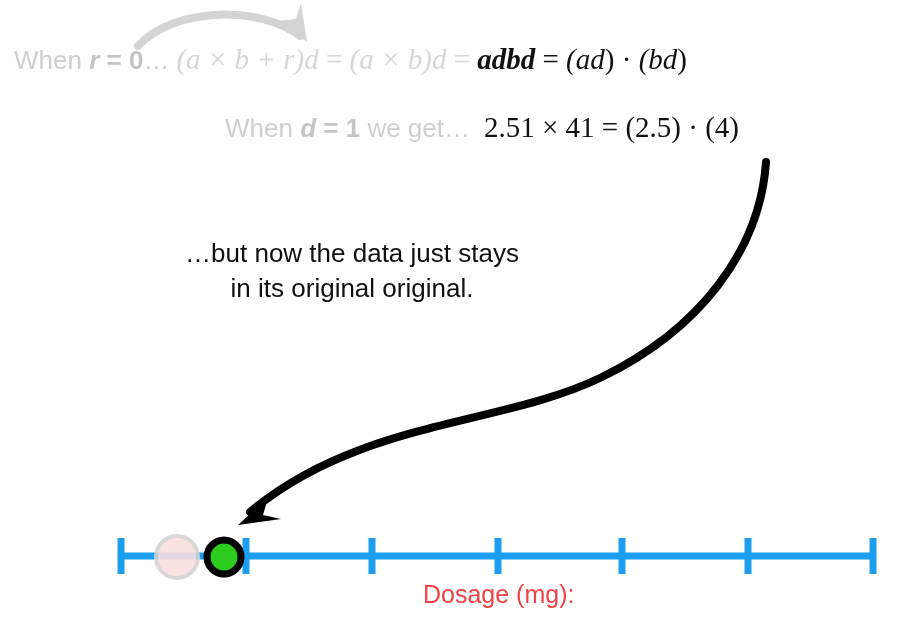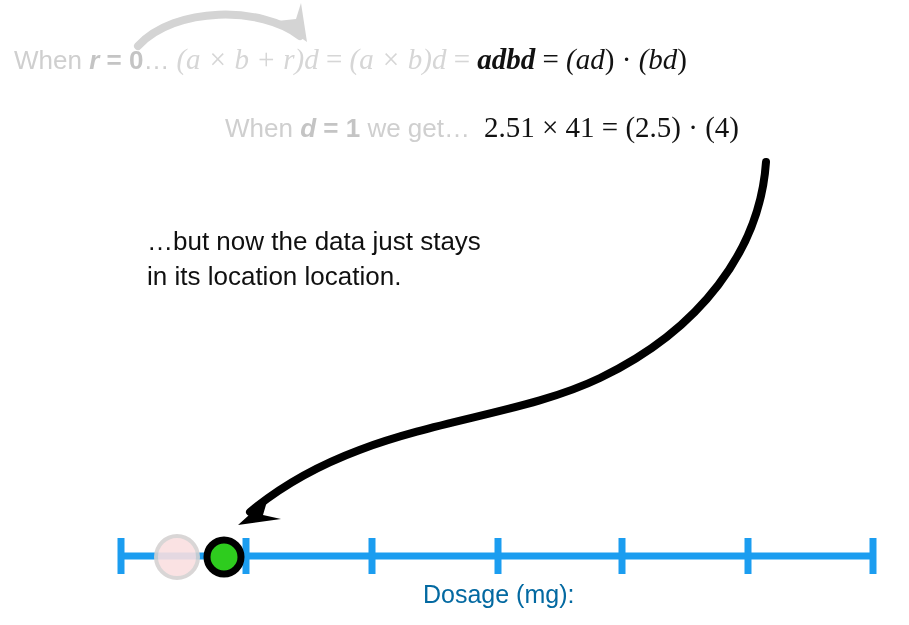--- a/index.html
+++ b/index.html
@@ -69,34 +69,35 @@
   .ital { font-style: italic; }
   .bold-ital { font-style: italic; font-weight: bold; }
   .upr { font-style: normal; }
   .sp { display: inline-block; width: 7px; }
   .sp-wide { display: inline-block; width: 14px; }
 
   
   #callout {
     position: absolute;
     left: 147px;
-    top: 224px;
+    top: 236px;
     width: 410px;
+    text-align: center;
     color: #101010;
     font-size: 26px;
     line-height: 1.36;
     font-family: "Liberation Sans", sans-serif;
   }
 
   #axis-label {
     position: absolute;
     left: 423px;
     top: 580px;
     font-size: 25px;
-    color: #0369a1;
+    color: #ef4444;
     font-family: "Liberation Sans", sans-serif;
     white-space: nowrap;
   }
 
   svg { display: block; }
   .svg-layer {
     position: absolute;
     left: 0; top: 0;
   }
 </style>
@@ -138,18 +139,18 @@
   <div class="eq-line" id="line1">
     <span class="lead">When </span><span class="lead lead-var">r</span><span class="lead lead-eqnum"> = </span><span class="lead lead-eqnum">0</span><span class="lead">…</span><span class="sp"></span><span class="math math-faded ital">(a × b + r)</span><sup class="math math-faded ital">d</sup><span class="math math-faded upr"> = </span><span class="math math-faded ital">(a × b)</span><sup class="math math-faded ital">d</sup><span class="math math-faded upr"> = </span><span class="math math-solid bold-ital">a</span><sup class="math math-solid bold-ital">d</sup><span class="math math-solid bold-ital">b</span><sup class="math math-solid bold-ital">d</sup><span class="math math-solid upr"> = </span><span class="math math-solid ital">(a</span><sup class="math math-solid ital">d</sup><span class="math math-solid upr">)</span><span class="math math-solid upr"> · </span><span class="math math-solid ital">(b</span><sup class="math math-solid ital">d</sup><span class="math math-solid upr">)</span>
   </div>
 
   <div class="eq-line" id="line2">
     <span class="lead">When </span><span class="lead lead-var">d</span><span class="lead lead-eqnum"> = </span><span class="lead lead-eqnum">1</span><span class="lead"> we get…</span><span class="sp-wide"></span><span class="math math-solid upr">2.5</span><sup class="math math-solid upr">1</sup><span class="math math-solid upr"> × </span><span class="math math-solid upr">4</span><sup class="math math-solid upr">1</sup><span class="math math-solid upr"> = </span><span class="math math-solid upr">(2.5)</span><span class="math math-solid upr"> · </span><span class="math math-solid upr">(4)</span>
   </div>
 
   <div id="callout">
     <div>…but now the data just stays</div>
-    <div>in its location location.</div>
+    <div>in its original original.</div>
   </div>
 
   <div id="axis-label">Dosage (mg):</div>
 
 </div>
 
 </body></html>

